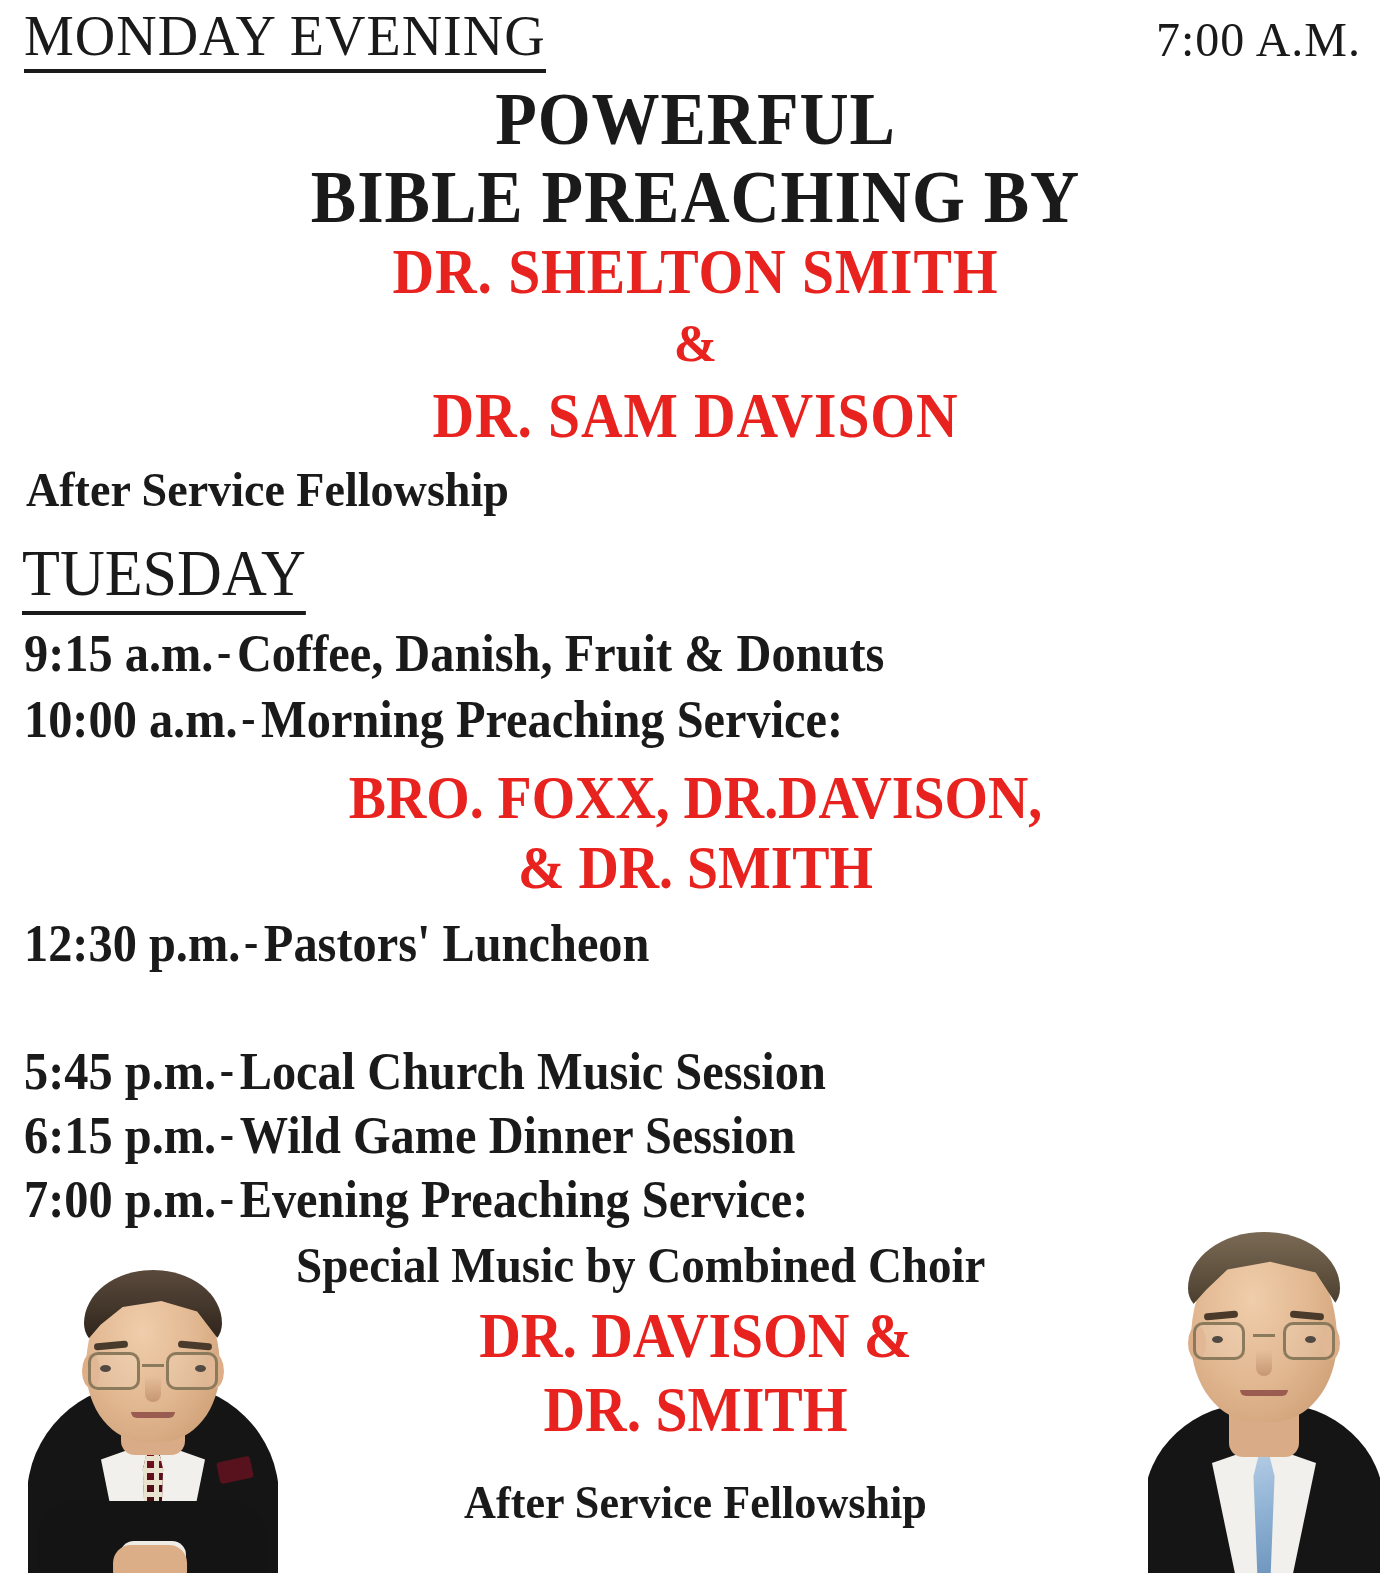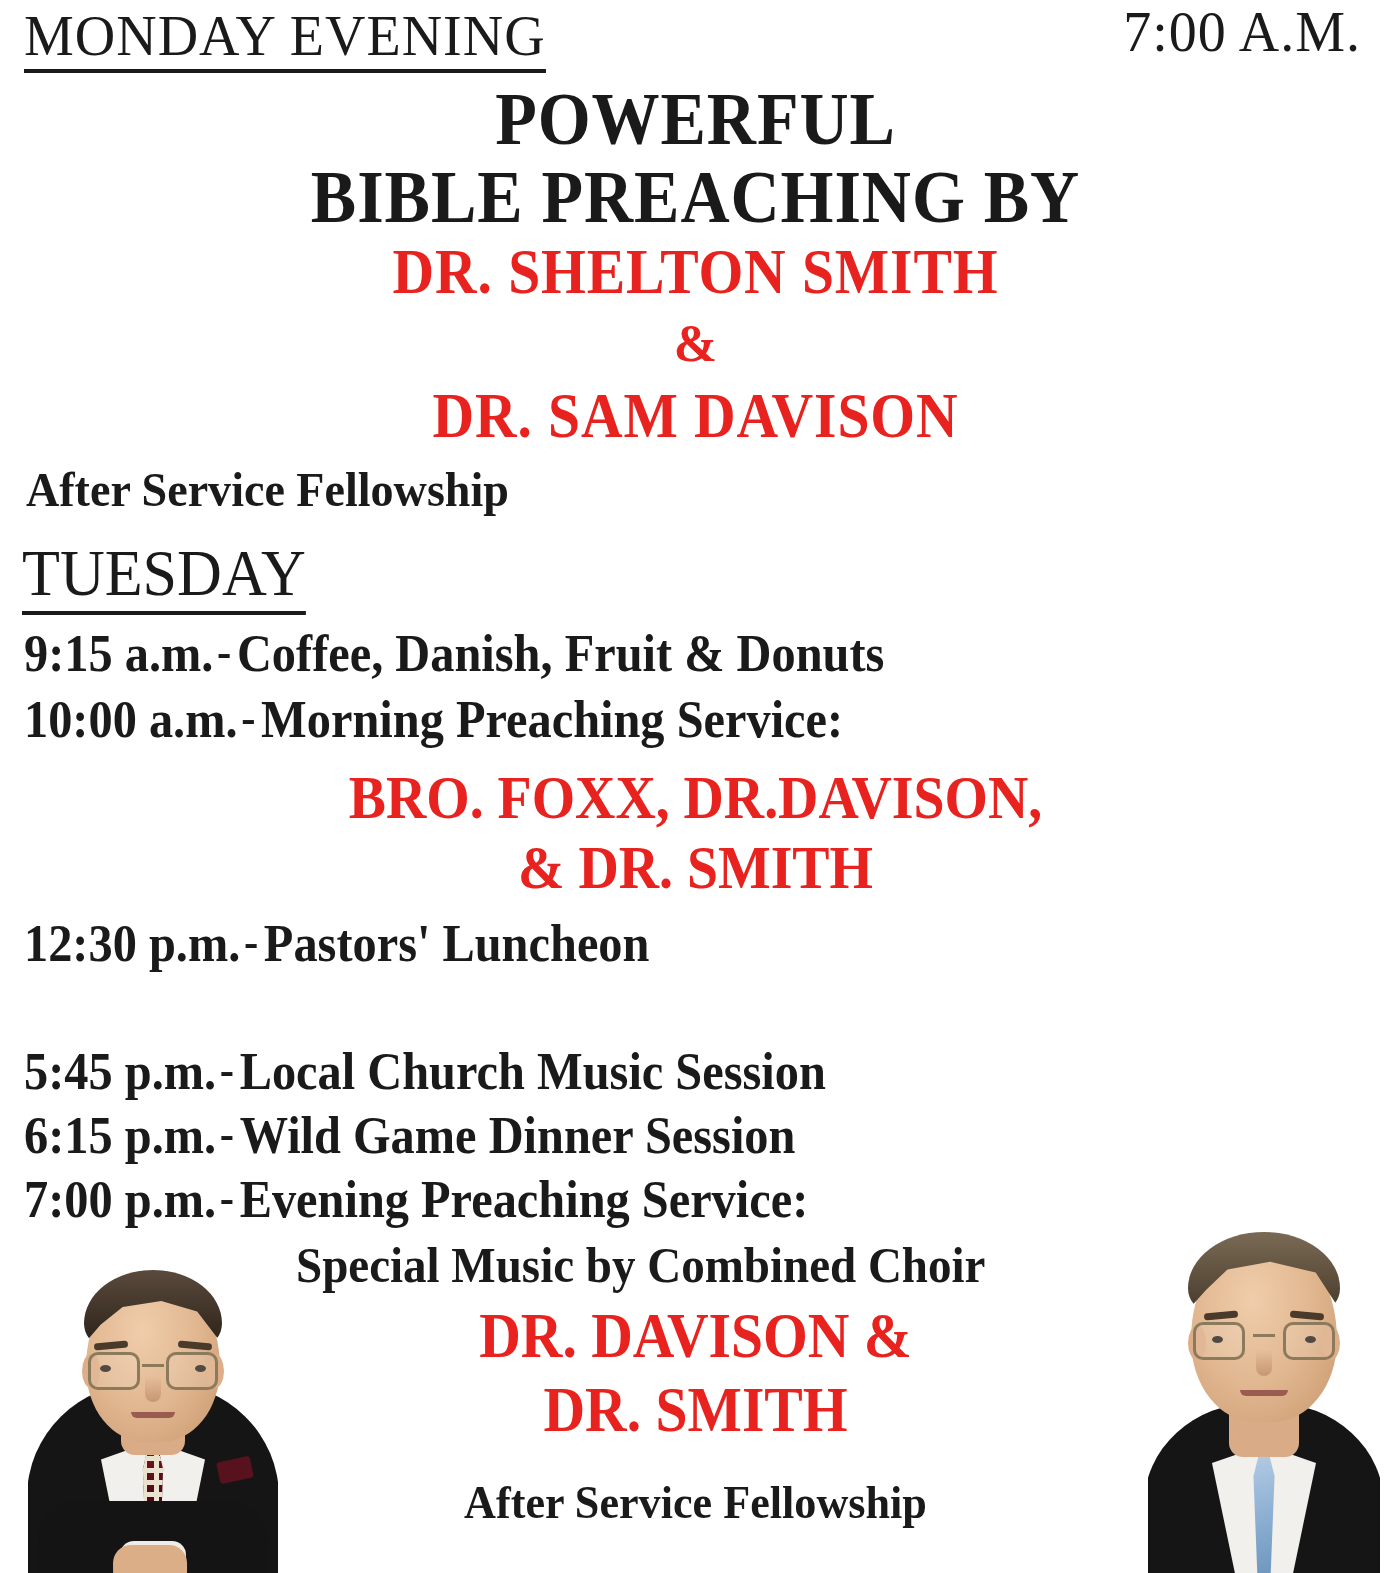--- a/index.html
+++ b/index.html
@@ -46,22 +46,22 @@
     padding-bottom: 2px;
   }
 
   
   #hdr-monday {
     left: 24px; top: 8px;
     font-size: 56px;
     letter-spacing: 1px;
   }
   #hdr-time {
-    right: 30px; top: 4px;
-    font-size: 56px;
+    right: 30px; top: 16px;
+    font-size: 48px;
     letter-spacing: 1px;
   }
 
   
   .title-line {
     position: absolute;
     left: 0; right: 0;
     text-align: center;
     white-space: nowrap;
     font-family: "Liberation Serif", "DejaVu Serif", serif;

